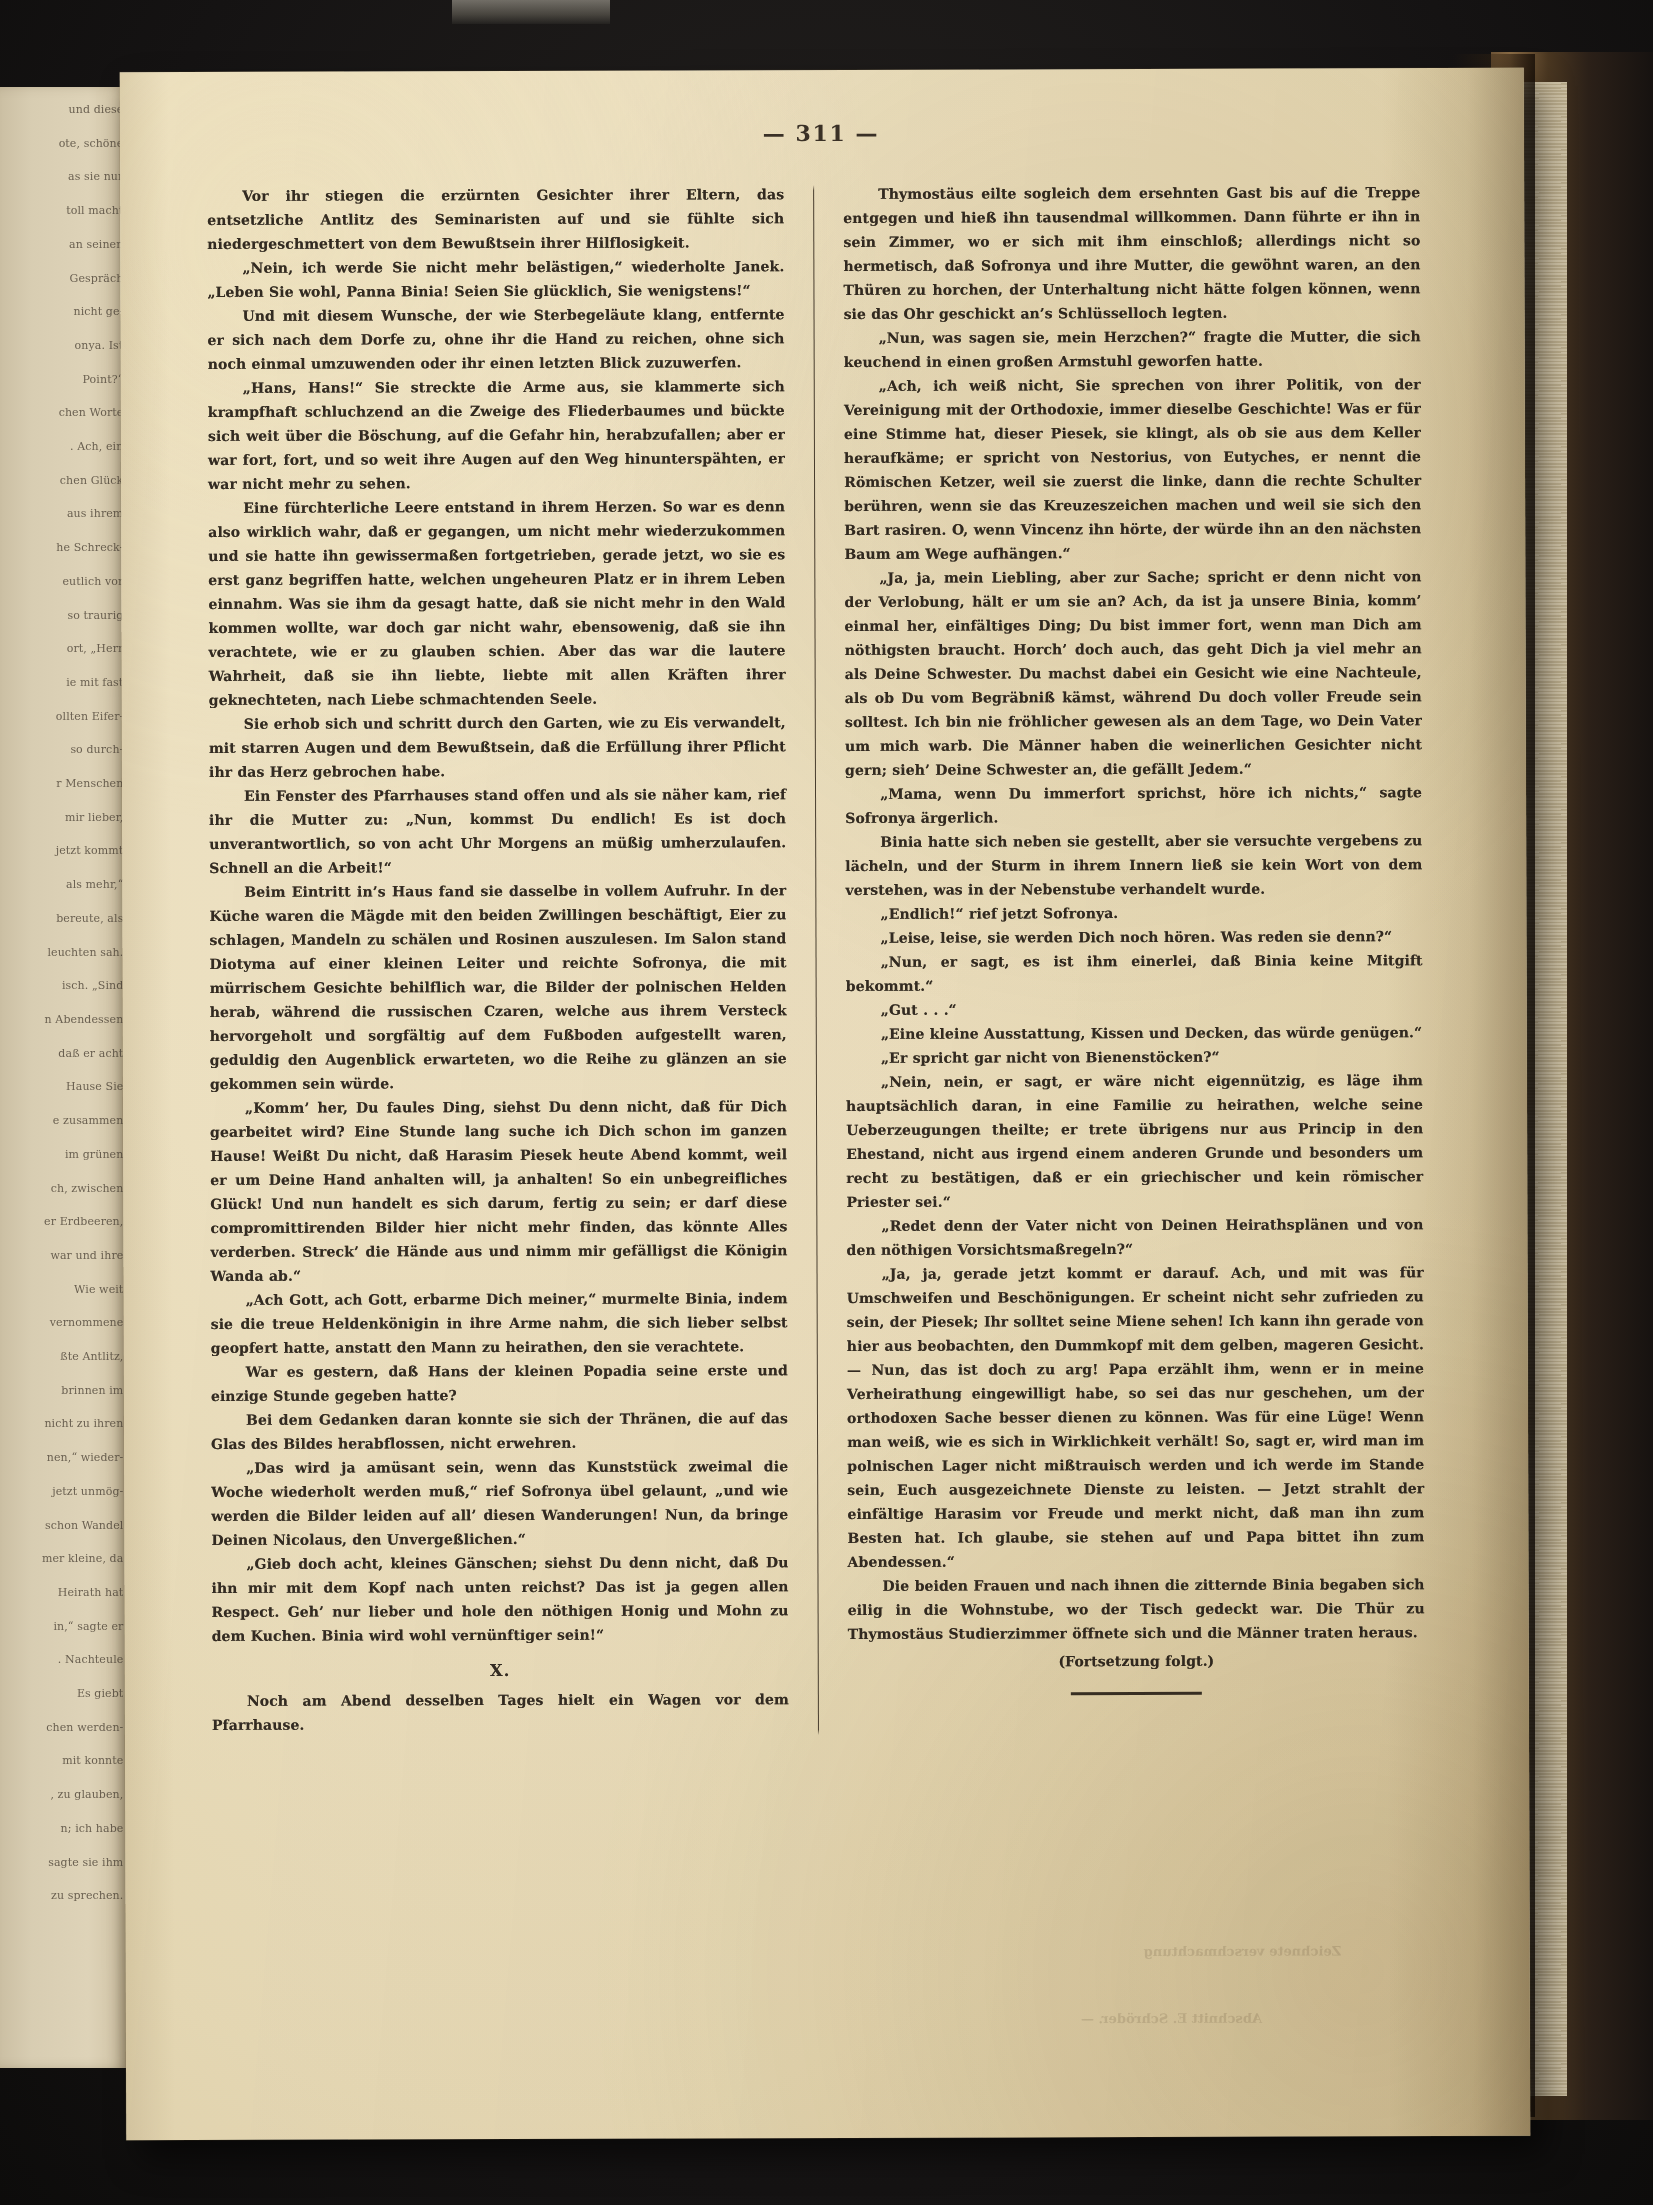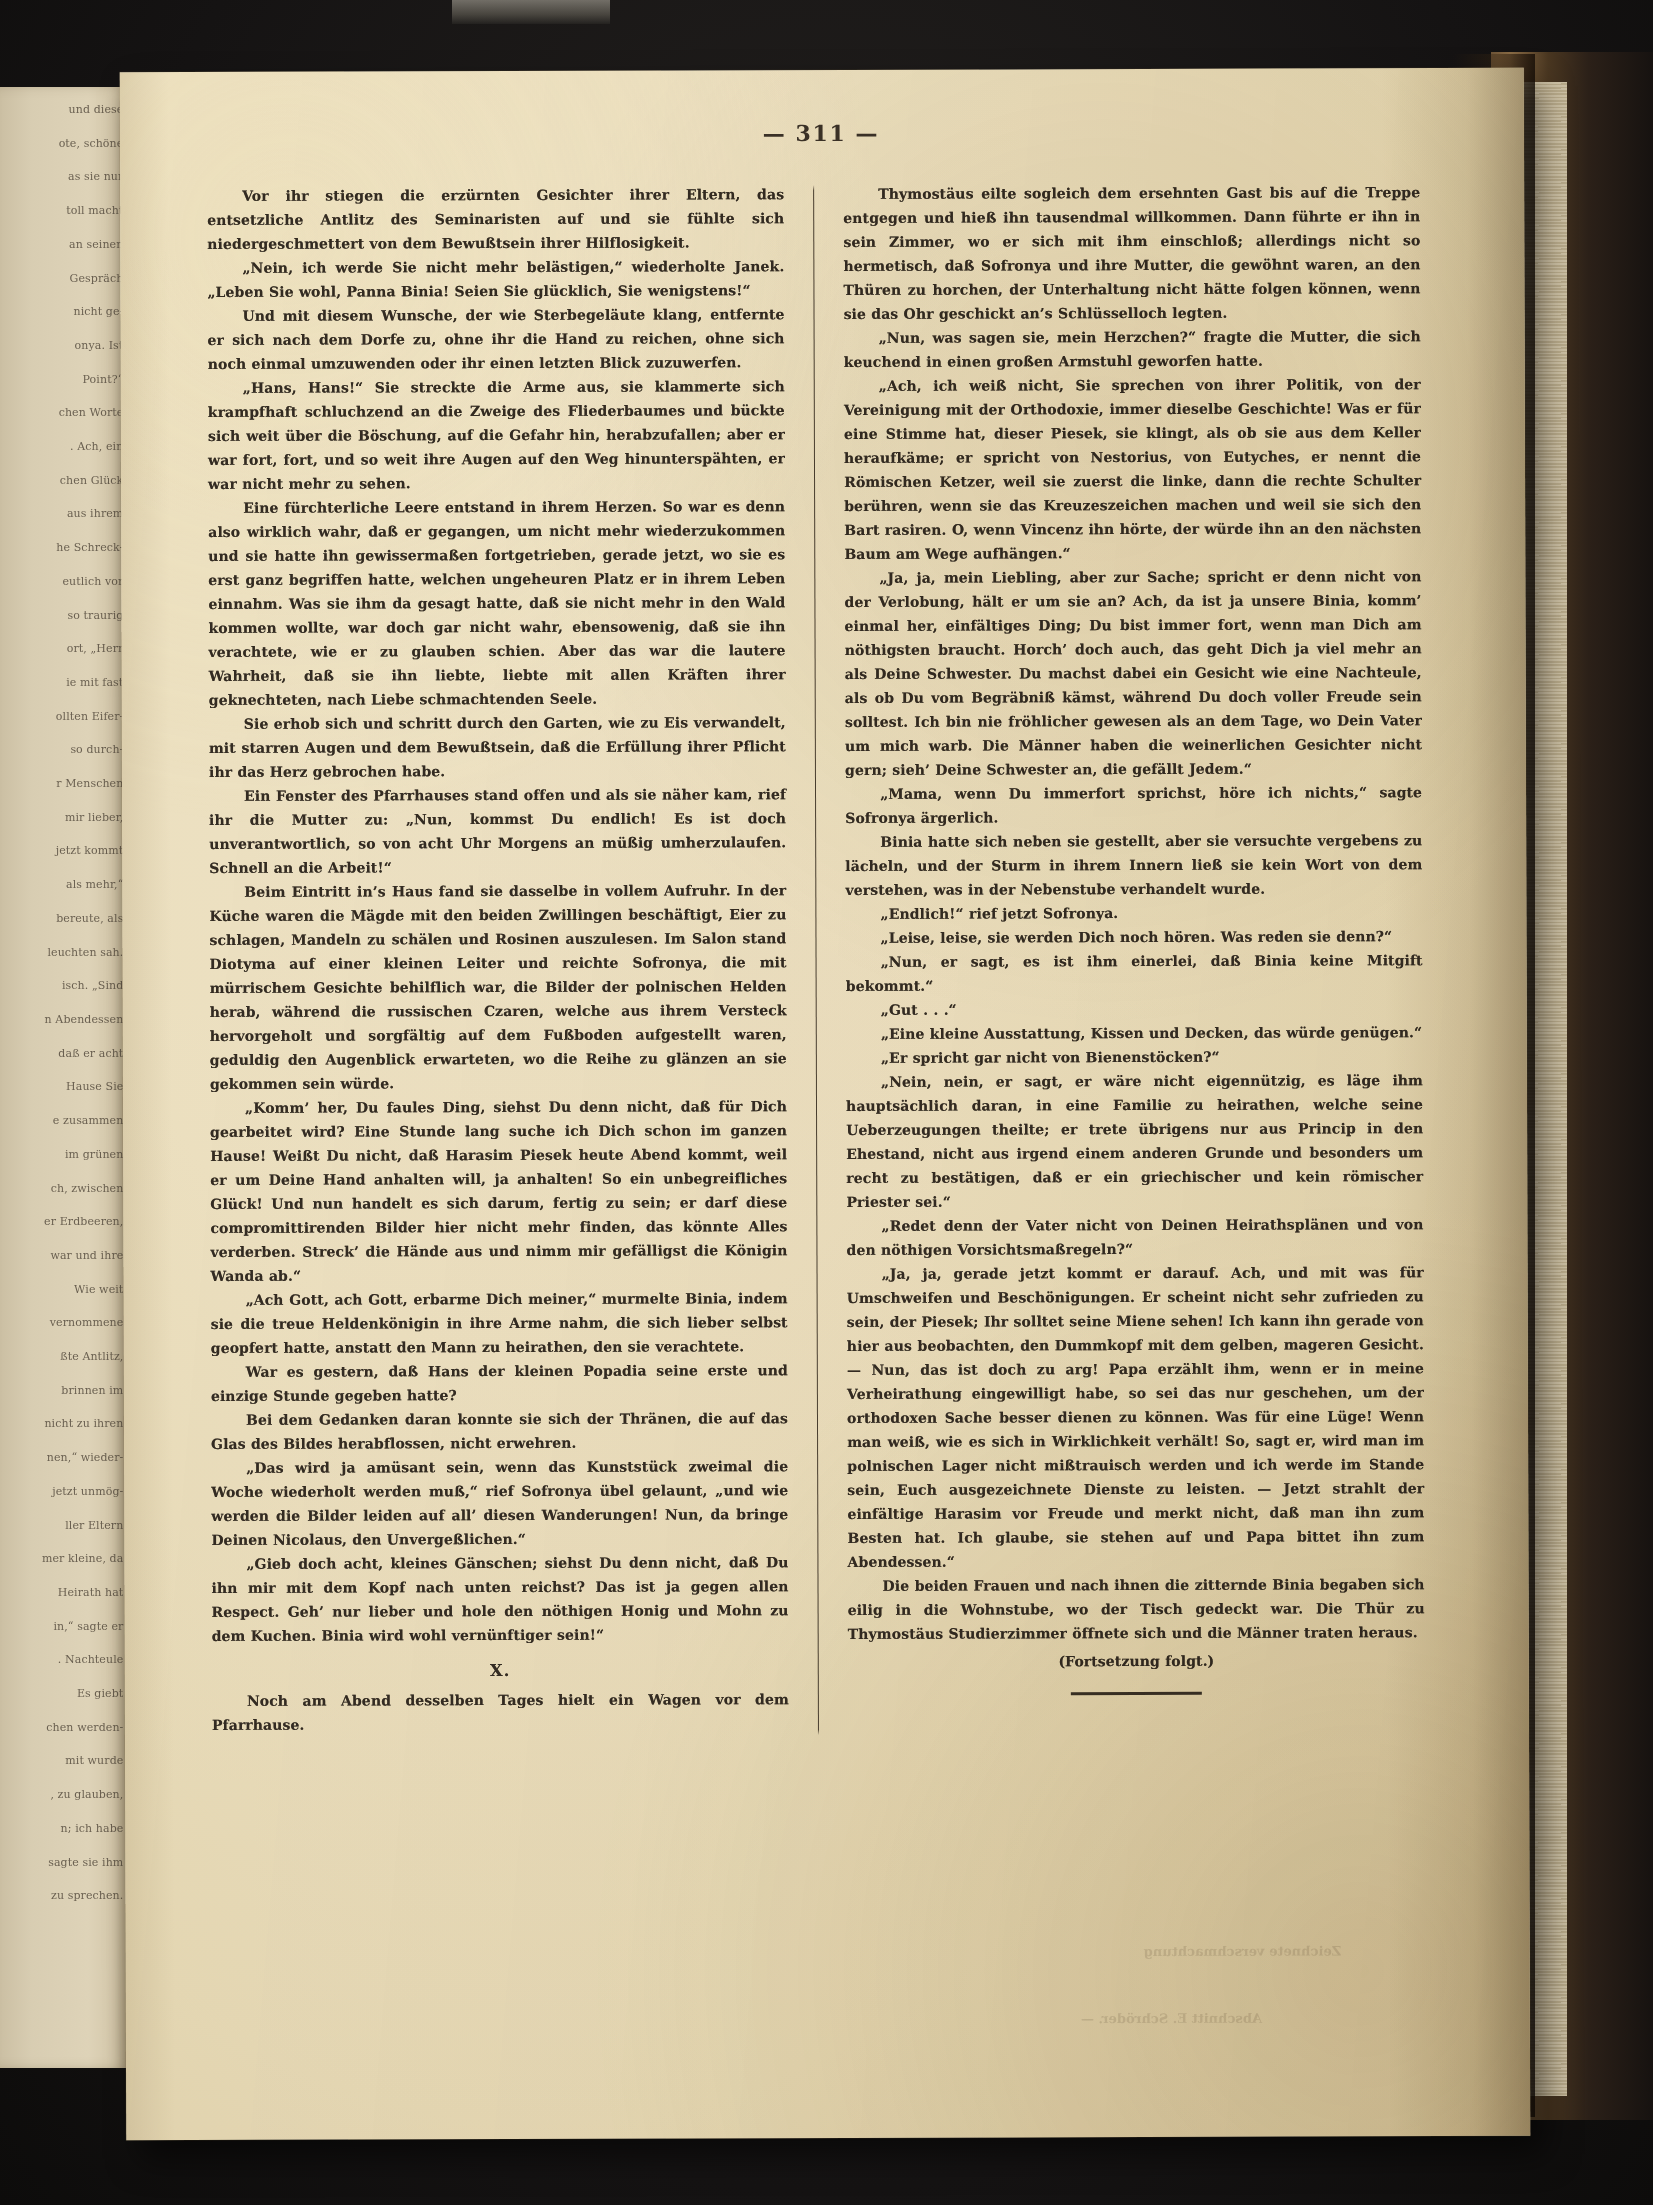--- a/index.html
+++ b/index.html
@@ -222,28 +222,28 @@
       <p>ch, zwischen</p>
       <p>er Erdbeeren,</p>
       <p>war und ihre</p>
       <p>Wie weit</p>
       <p>vernommene</p>
       <p>ßte Antlitz,</p>
       <p>brinnen im</p>
       <p>nicht zu ihren</p>
       <p>nen,“ wieder-</p>
       <p>jetzt unmög-</p>
-      <p>ller Eltern</p>
+      <p>schon Wandel</p>
       <p>mer kleine, da</p>
       <p>Heirath hat</p>
       <p>in,“ sagte er</p>
       <p>. Nachteule</p>
       <p>Es giebt</p>
       <p>chen werden-</p>
-      <p>mit wurde</p>
+      <p>mit konnte</p>
       <p>, zu glauben,</p>
       <p>n; ich habe</p>
       <p>sagte sie ihm</p>
       <p>zu sprechen.</p>
     </div>
 </div>
 
 <div id="right-edge"></div>
 <div id="page-edge-stack"></div>
 <div id="spine-shadow"></div>

